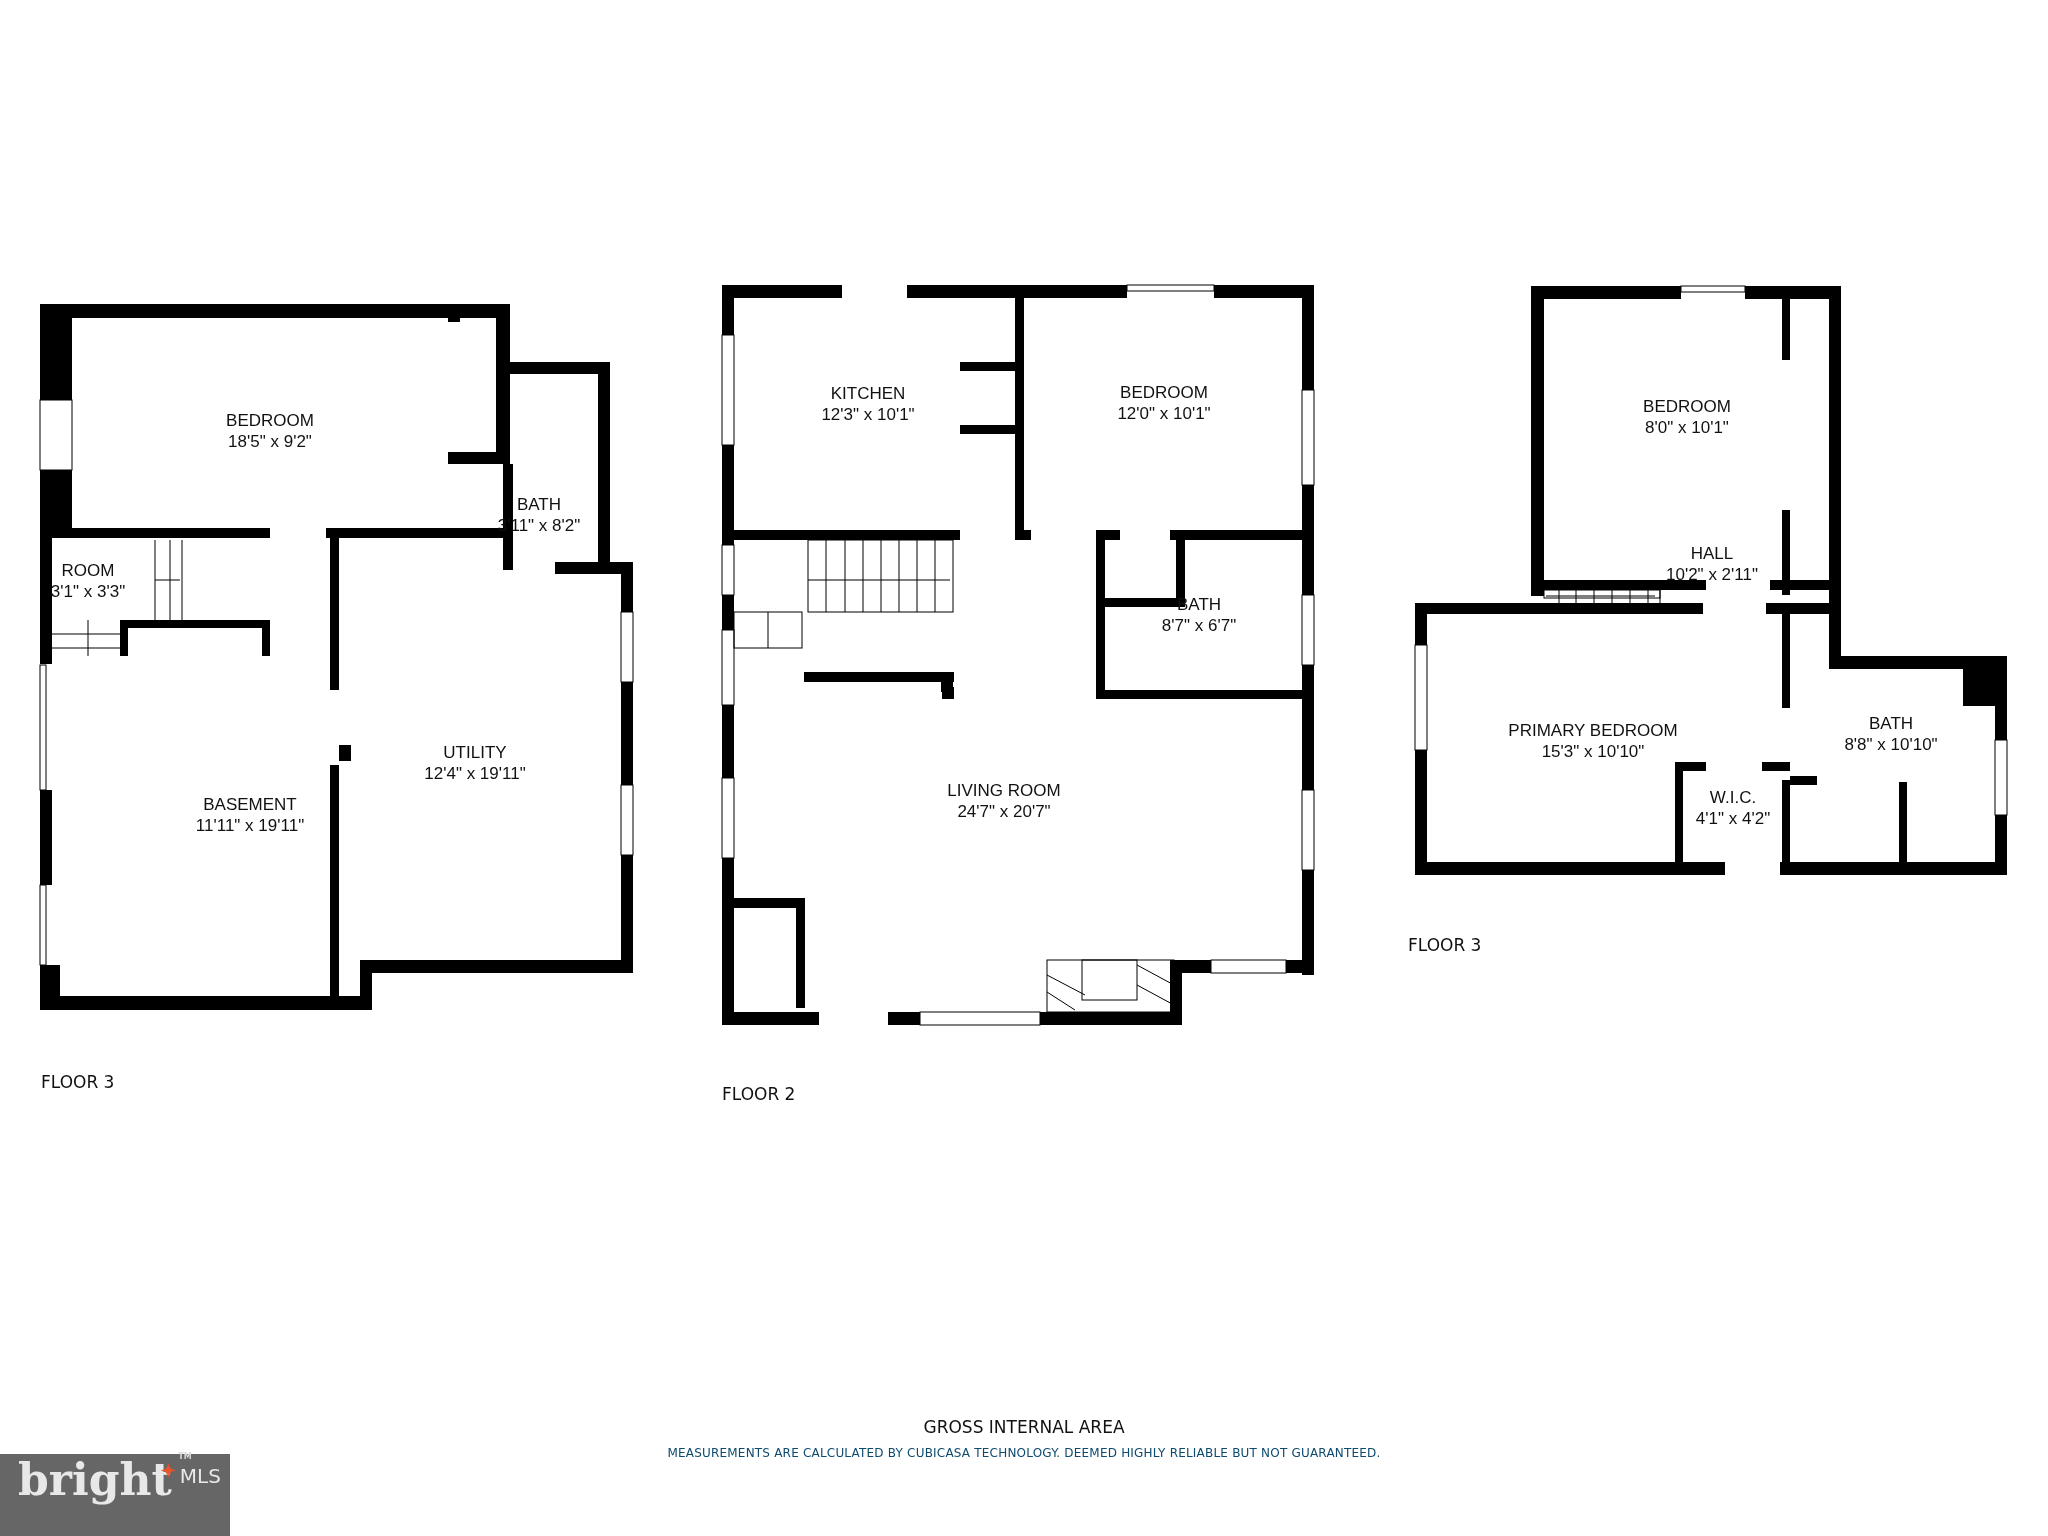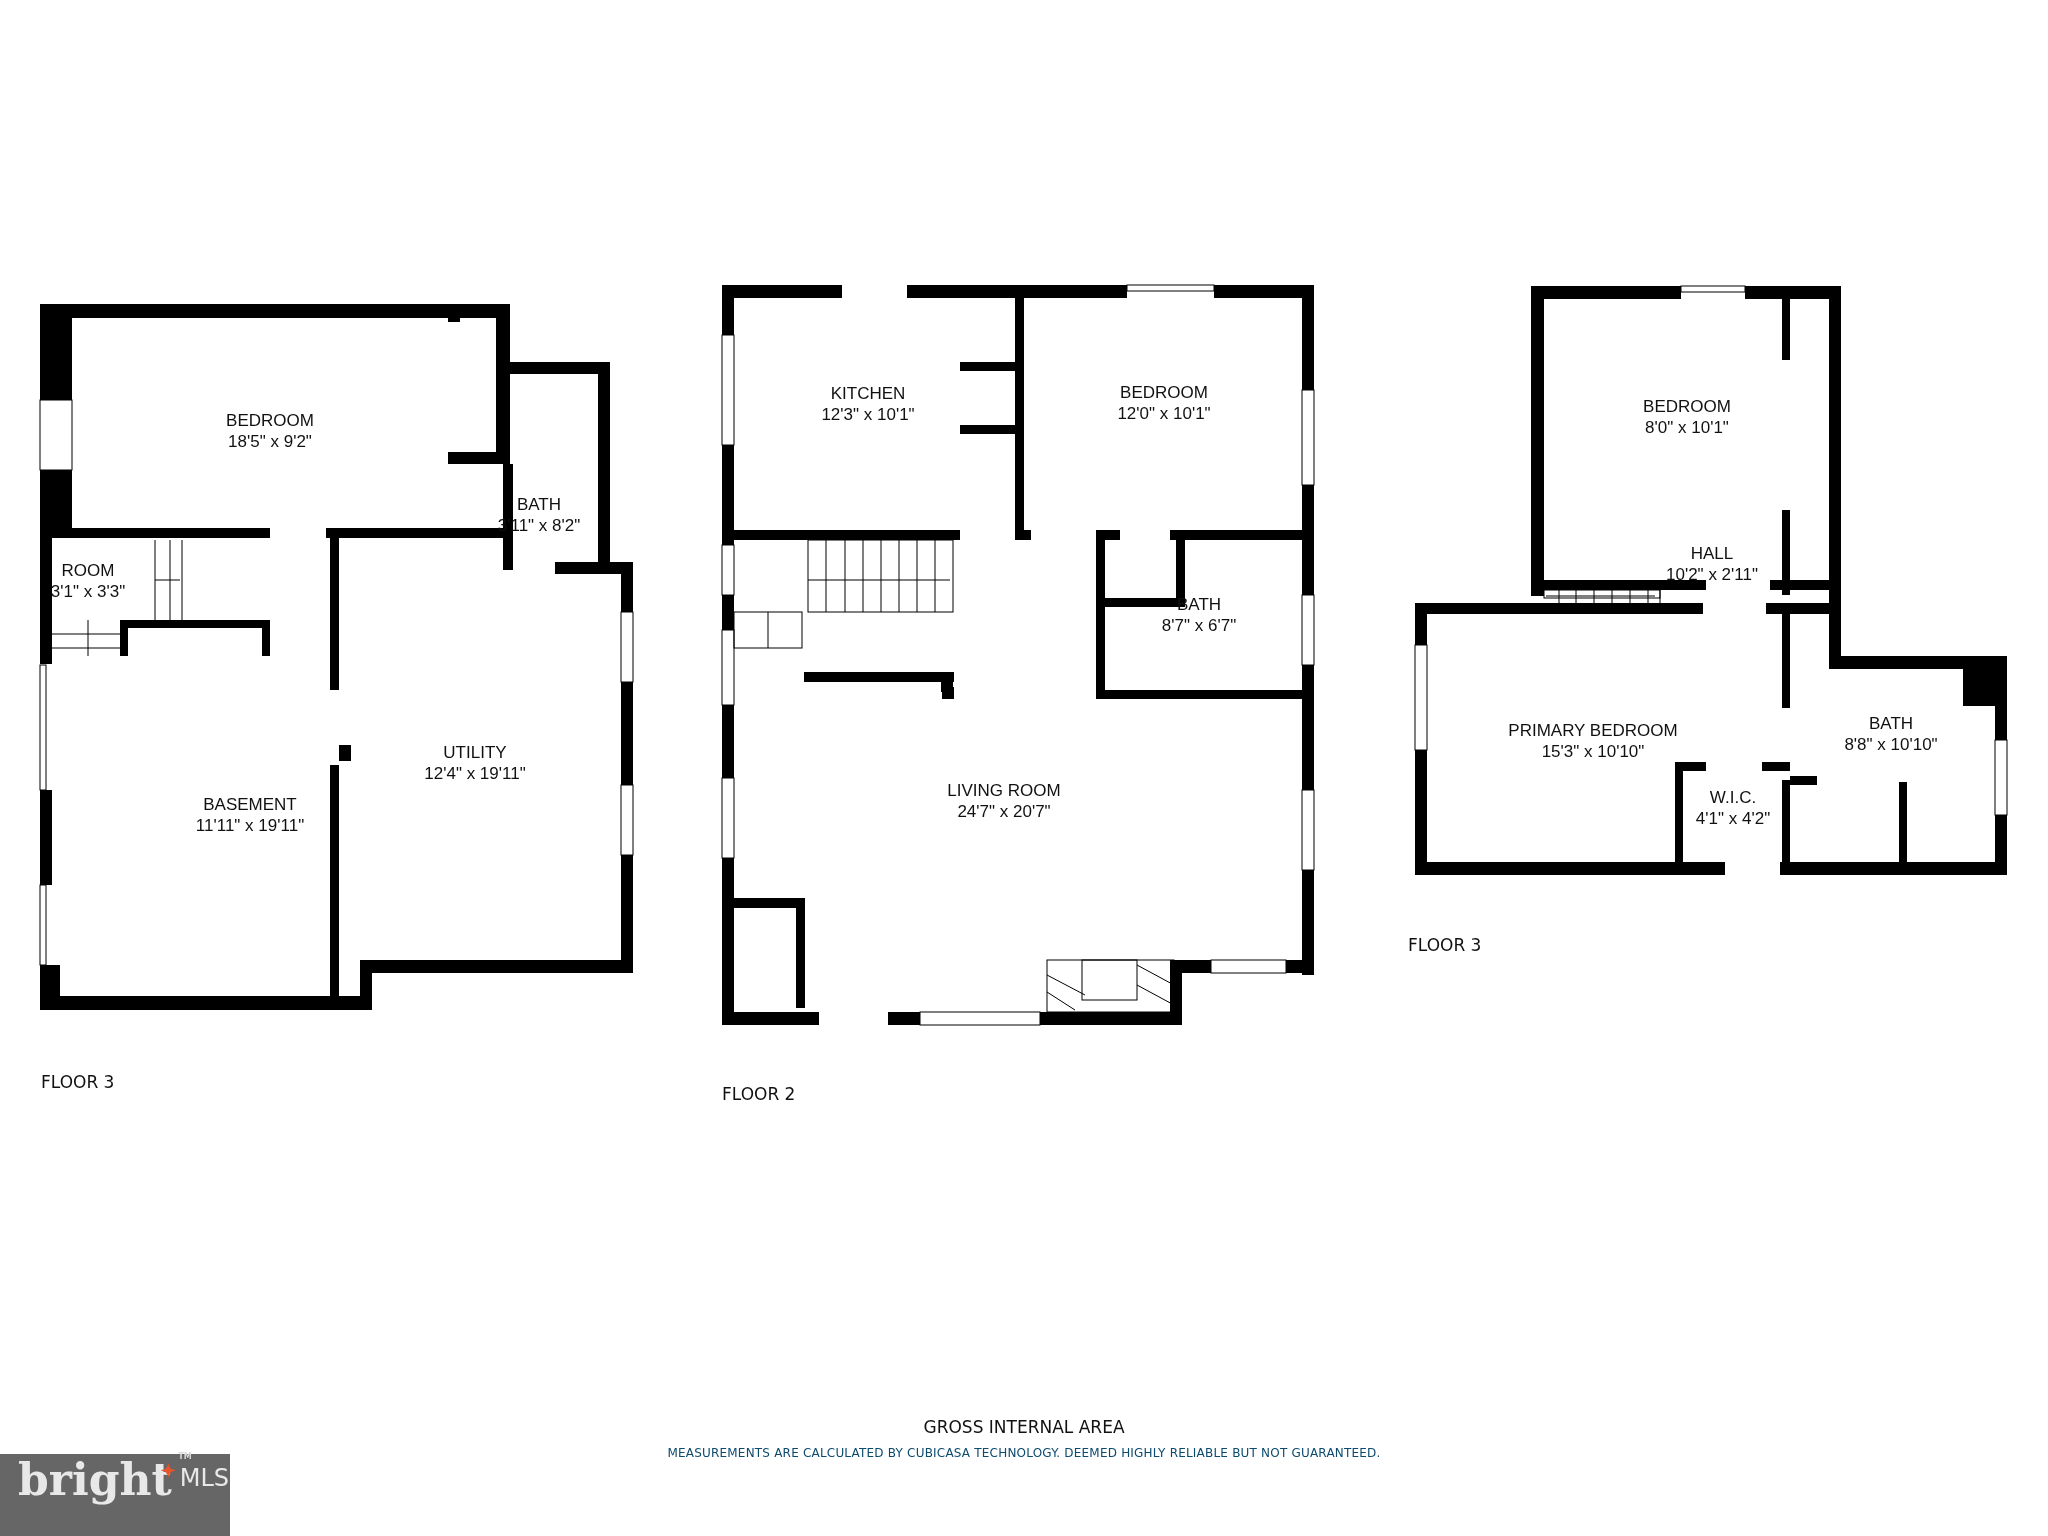--- a/index.html
+++ b/index.html
@@ -5,21 +5,21 @@
   html,body{margin:0;padding:0;background:#fff;}
   body{width:2048px;height:1536px;position:relative;overflow:hidden;font-family:"Liberation Sans",sans-serif;}
   svg.plan{position:absolute;left:0;top:0;}
   .room-label{position:absolute;text-align:center;color:#111;font-size:17px;line-height:21px;transform:translateX(-50%);white-space:nowrap;}
   .room-label .dim{display:block;}
   .floor-label{position:absolute;font-family:"DejaVu Sans",sans-serif;font-size:17px;color:#111;}
   .summary{position:absolute;left:0;width:2048px;top:1416px;text-align:center;font-family:"DejaVu Sans",sans-serif;color:#111;font-size:17px;line-height:22px;}
   .disclaimer{color:#0c4a6e;font-size:12px;margin-top:4px;letter-spacing:0.2px;}
   .logo{position:absolute;left:0;top:1454px;width:230px;height:82px;background:#666;display:flex;align-items:flex-start;padding-left:18px;box-sizing:border-box;}
   .logo .word{font-family:"DejaVu Serif",serif;font-size:44px;color:#e8e8e8;font-weight:bold;position:relative;}
-  .logo .mls{font-family:"DejaVu Sans",sans-serif;font-size:24px;color:#e8e8e8;margin-left:8px;margin-top:10px;}
+  .logo .mls{font-family:"DejaVu Sans",sans-serif;font-size:20px;color:#e8e8e8;margin-left:8px;margin-top:10px;}
   .logo .star{position:absolute;right:-4px;top:6px;color:#e8542c;font-size:18px;}
   .logo .tm{position:absolute;right:-20px;top:-2px;color:#ddd;font-size:8px;font-family:"DejaVu Sans",sans-serif;}
 </style>
 </head>
 <body>
 
 <svg class="plan" width="2048" height="1536" viewBox="0 0 2048 1536">
   <g fill="#000">
 
     <rect x="40" y="304" width="470" height="14"></rect>

